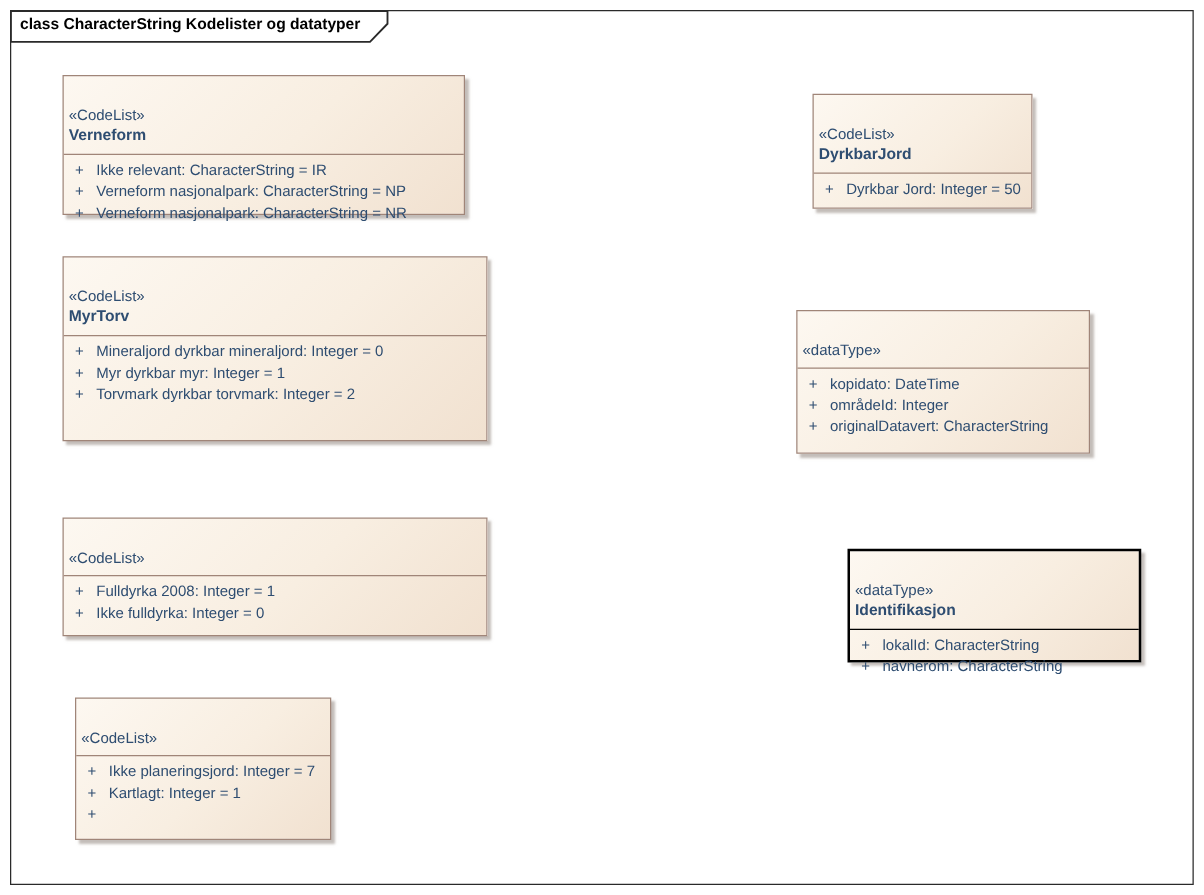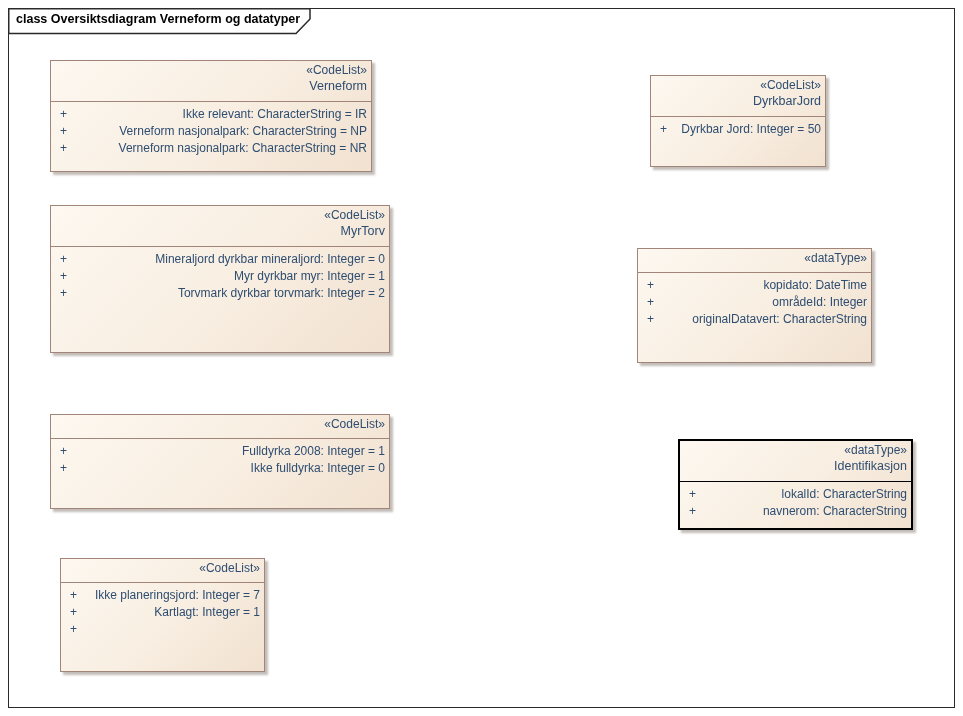--- a/index.html
+++ b/index.html
@@ -28,52 +28,52 @@
   .uml-class {
     position: absolute;
     background: linear-gradient(135deg, #fdf8f1 0%, #f8eee1 55%, #f1e1d0 100%);
     border: 1px solid #a08578;
     box-shadow: 3px 3px 2px rgba(145, 135, 128, 0.55);
     color: #2e4d71;
   }
   .uml-class.highlight { border: 2px solid #000000; }
 
   .hdr {
-    text-align: right;
-    padding: 1px 4px 6px 4px;
+    text-align: left;
+    padding: 23px 4px 6px 4px;
     border-bottom: 1px solid #a08578;
   }
   .uml-class.highlight .hdr { border-bottom: 1.5px solid #000000; }
   .stereo { font-size: 12px; line-height: 16px; }
-  .cname  { font-size: 12.5px; line-height: 17px; font-weight: normal; }
+  .cname  { font-size: 12.5px; line-height: 17px; font-weight: bold; }
 
   .attrs { padding: 4px 4px 2px 4px; }
   .attr  { display: flex; font-size: 12px; line-height: 17px; white-space: nowrap; }
   .vis   { width: 22px; padding-left: 5px; flex: 0 0 22px; }
-  .atext { flex: 1; text-align: right; }
+  .atext { flex: 1; }
 
   
   .box-verneform     { left: 50px;  top: 60px;  width: 322px; height: 112px; }
   .box-dyrkbarjord   { left: 650px; top: 75px;  width: 176px; height: 92px;  }
   .box-myrtorv       { left: 50px;  top: 205px; width: 340px; height: 148px; }
   .box-kopidata      { left: 637px; top: 248px; width: 235px; height: 115px; }
   .box-fulldyrka     { left: 50px;  top: 414px; width: 340px; height: 95px;  }
   .box-identifikasjon{ left: 678px; top: 439px; width: 235px; height: 91px;  }
   .box-planeringsjord{ left: 60px;  top: 558px; width: 205px; height: 114px; }
 </style>
 </head>
 <body>
 
 <div class="frame"></div>
 
 <div class="frame-tab">
   <svg width="320" height="27">
     <polygon points="0.75,0.75 302,0.75 302,11 288,25.5 0.75,25.5" fill="#ffffff" stroke="#2a2a2a" stroke-width="1.5"></polygon>
   </svg>
-  <div class="tab-label">class Oversiktsdiagram Verneform og datatyper</div>
+  <div class="tab-label">class CharacterString Kodelister og datatyper</div>
 </div>
 
 <div class="uml-class box-verneform">
   <div class="hdr">
     <div class="stereo">«CodeList»</div>
     <div class="cname">Verneform</div>
   </div>
   <div class="attrs">
     <div class="attr">
       <span class="vis">+</span>

